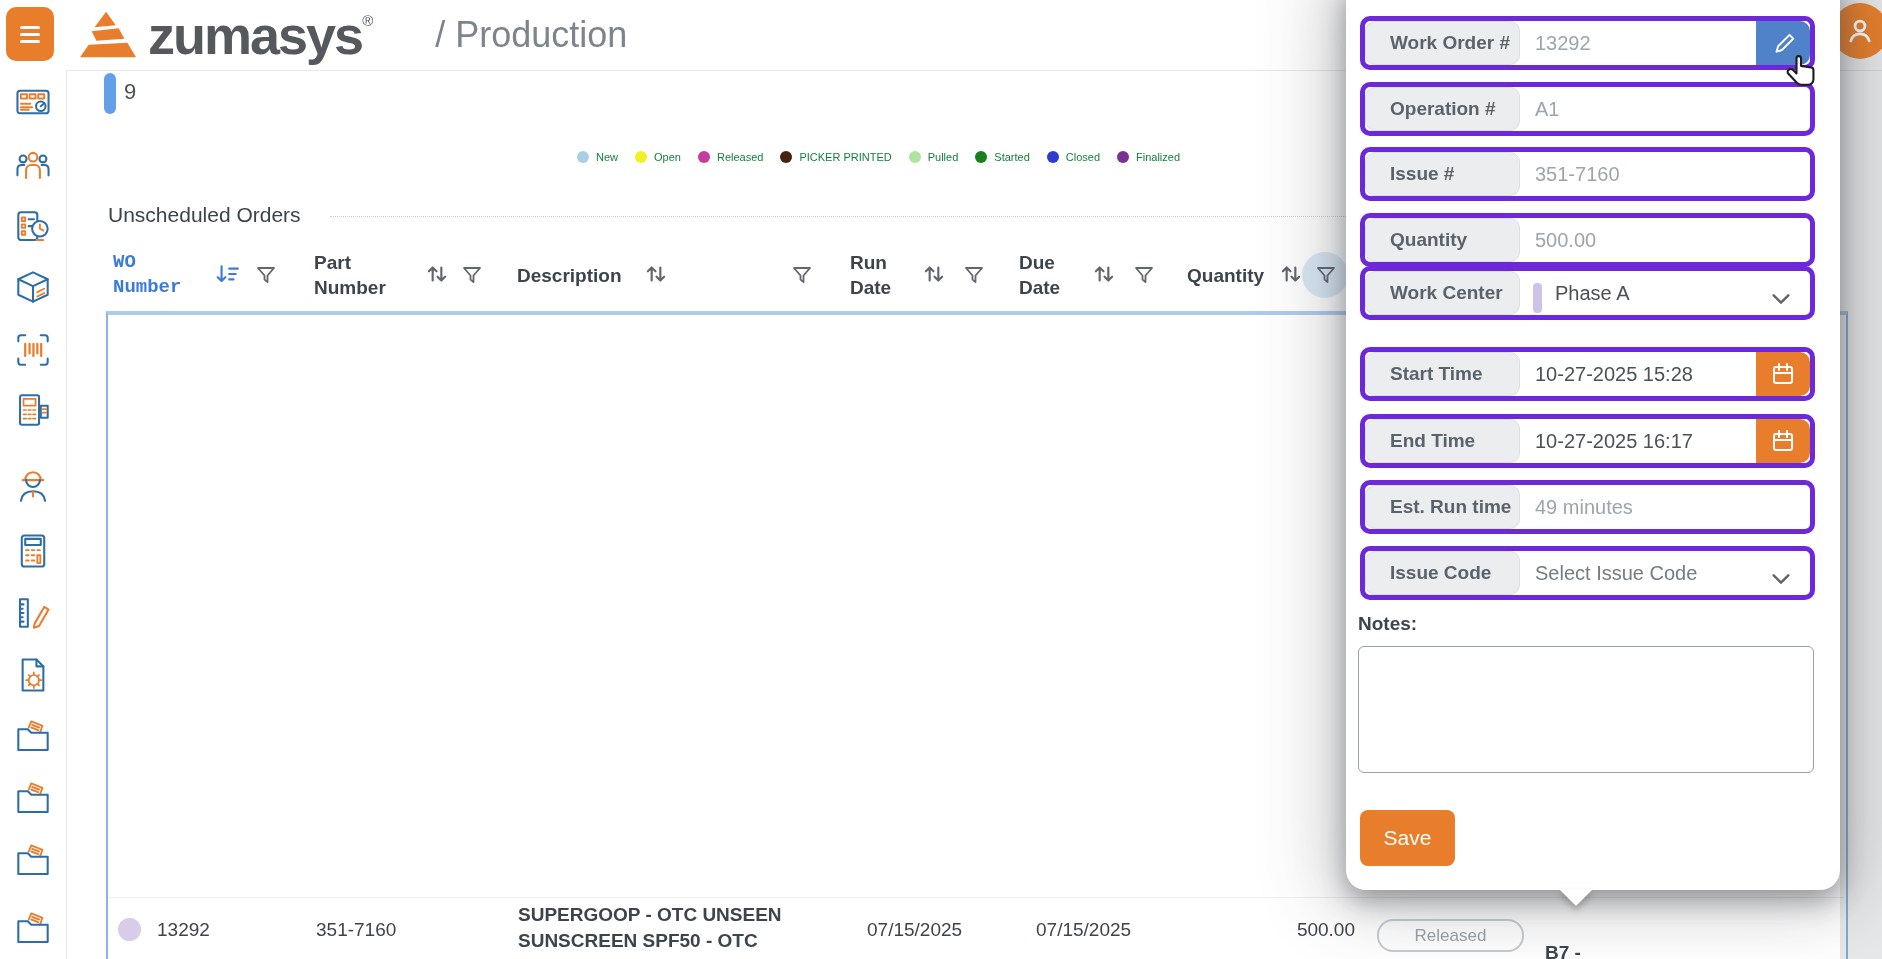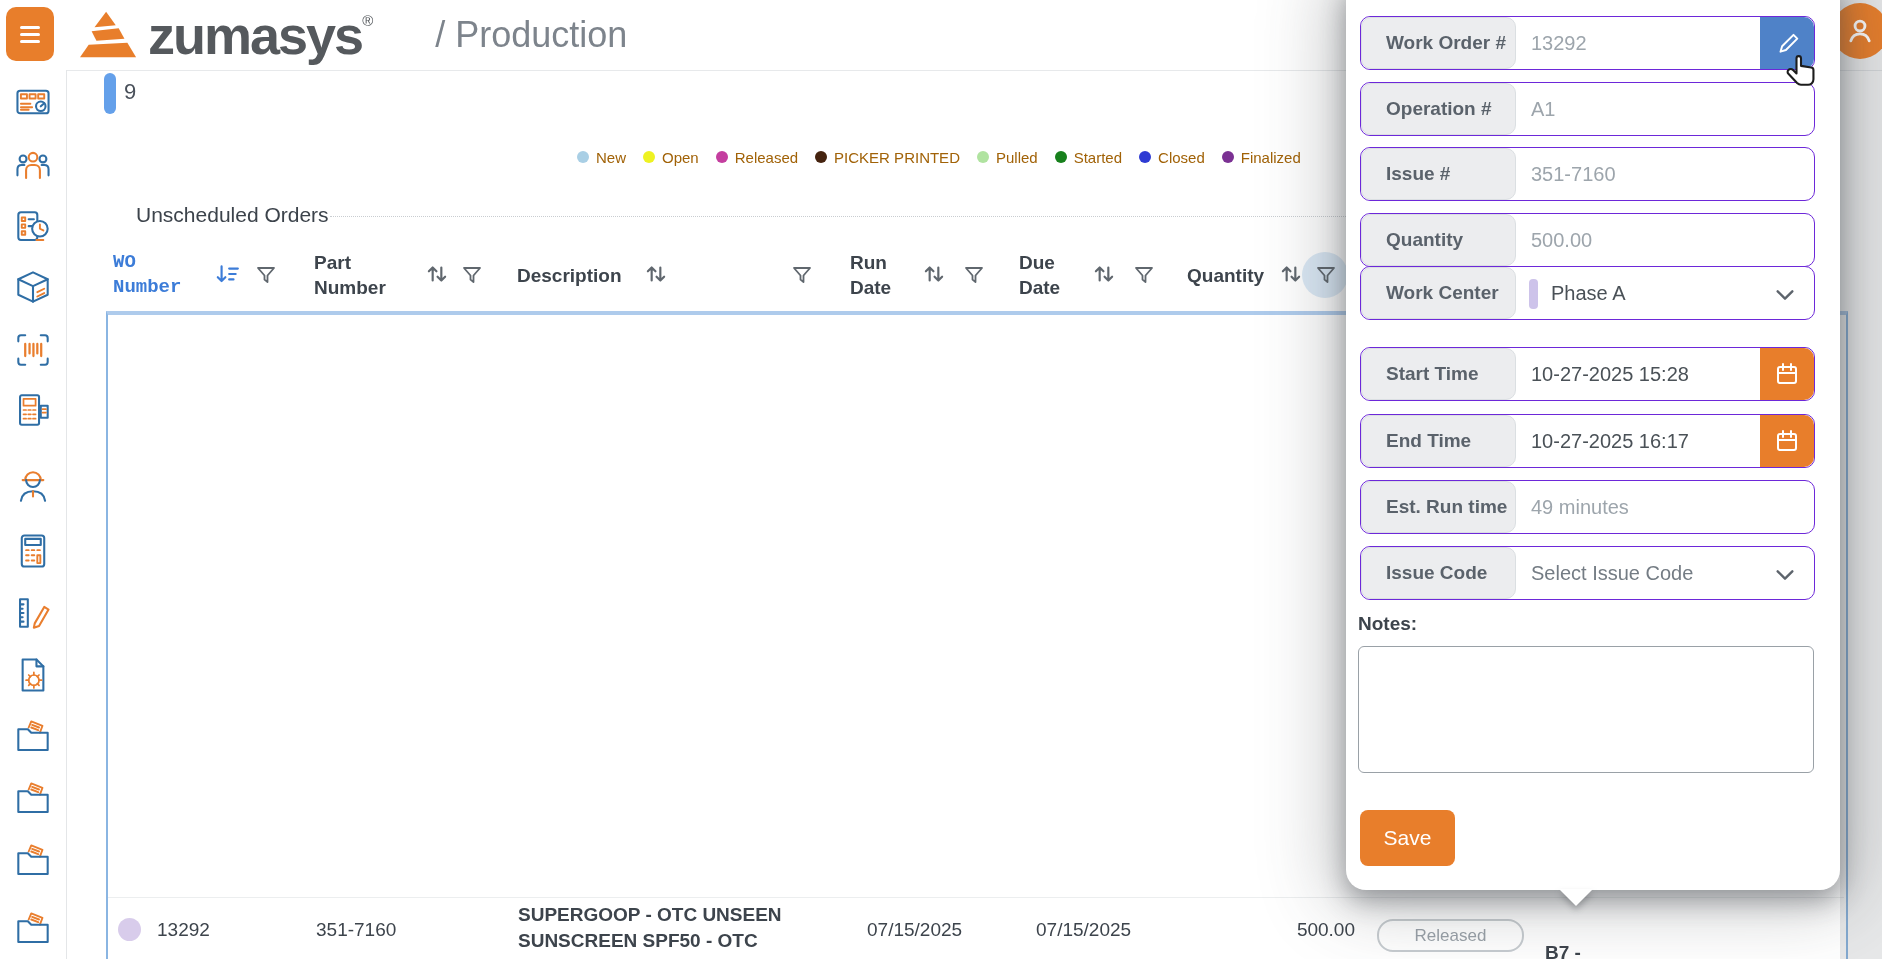--- a/index.html
+++ b/index.html
@@ -26,24 +26,24 @@
   .side-item svg{display:block;}
 
   
   #tankbar{left:104px;top:73px;width:12px;height:41px;background:#64a0ea;border-radius:6px;z-index:1;}
   #tanktext{left:124px;top:48px;font-size:22px;line-height:29px;color:#49505a;z-index:1;}
 
   
   #legend{left:577px;top:145px;height:24px;display:flex;align-items:center;gap:17px;z-index:1;white-space:nowrap;}
   .lg-item{display:flex;align-items:center;gap:7px;}
   .lg-dot{width:12px;height:12px;border-radius:50%;}
-  .lg-label{font-size:15px;color:#a16207;}
-
-  
-  #sec-title{left:108px;top:203px;font-size:21px;font-weight:500;color:#3c434b;z-index:1;margin-left:28px;}
+  .lg-label{font-size:11px;color:#15803d;}
+
+  
+  #sec-title{left:108px;top:203px;font-size:21px;font-weight:500;color:#3c434b;z-index:1;}
   #sec-line{left:330px;top:216px;width:1500px;border-top:1px dotted #c9cdd1;z-index:0;}
 
   
   #grid-box{left:106px;top:311px;width:1738px;height:660px;border-top:4px solid #aecbec;
             border-left:2px solid #8ab5e2;border-right:2px solid #8ab5e2;z-index:0;}
   .hcell{position:absolute;top:250px;font-size:19px;line-height:25px;font-weight:600;color:#3d444c;z-index:1;cursor:pointer;}
   .hone{top:263px;}
   .hblue{color:#3c7cd8;}
   .hicon{position:absolute;z-index:1;cursor:pointer;}
   #qty-hover{left:1302px;top:252px;width:46px;height:46px;border-radius:50%;background:#dbe9f6;z-index:1;}
@@ -55,21 +55,21 @@
   #row-desc{font-weight:600;line-height:26px;width:300px;}
   #row-pill{left:1377px;top:919px;width:143px;height:29px;border:2px solid #c7ccd0;border-radius:16px;
             color:#9aa1a8;font-size:17px;display:flex;align-items:center;justify-content:center;z-index:2;background:transparent;}
 
   
   #panel{left:1346px;top:-20px;width:494px;height:910px;background:#fff;border-radius:20px;z-index:10;
          box-shadow:0 10px 26px rgba(60,64,70,.45), 0 0 70px 18px rgba(60,64,70,.28);}
   #caret{left:1559px;top:889px;width:0;height:0;border-left:17px solid transparent;
          border-right:17px solid transparent;border-top:17px solid #fff;z-index:11;
          filter:drop-shadow(0 4px 3px rgba(60,64,70,.35));}
-  .prow{position:absolute;left:1360px;width:455px;height:54px;background:#fff;border:1px solid #6d28d9;
+  .prow{position:absolute;left:1360px;width:455px;height:54px;background:#fff;border:5px solid #6d28d9;
         border-radius:10px;z-index:11;box-sizing:border-box;}
   .plabel{position:absolute;left:0;top:0;width:155px;height:100%;background:#ecedef;border:1px solid #dbdfe2;
           border-radius:10px;box-sizing:border-box;display:flex;align-items:center;padding-left:24px;
           font-size:19px;font-weight:600;color:#5a626b;}
   .pval{position:absolute;left:170px;top:0;height:100%;display:flex;align-items:center;font-size:20px;}
   .muted{color:#9da5ac;}  .dark{color:#4a5157;}  .semi{color:#747c84;}
   .pbtn{position:absolute;right:0;top:0;width:54px;height:100%;border:none;border-radius:0 10px 10px 0;
         display:flex;align-items:center;justify-content:center;cursor:pointer;padding:0;}
   .pbtn.blue{background:#4f82c8;}  .pbtn.orange{background:#e87e2b;}
   .pchev{position:absolute;right:18px;top:17px;cursor:pointer;}

